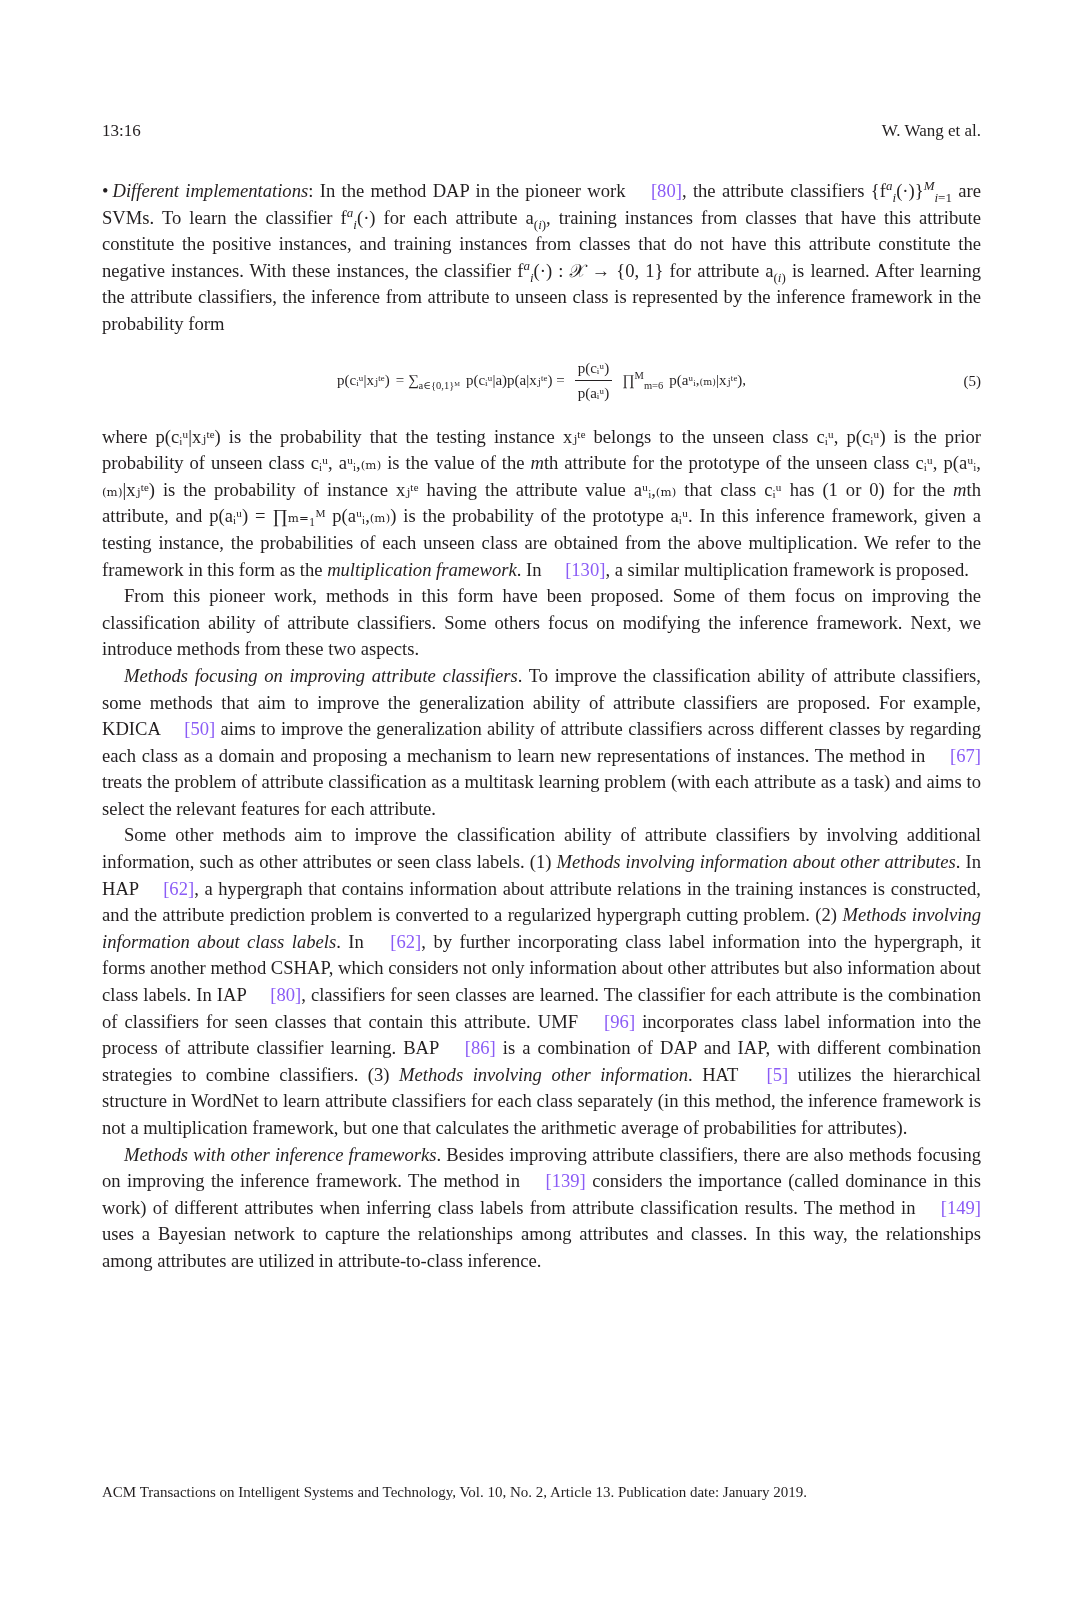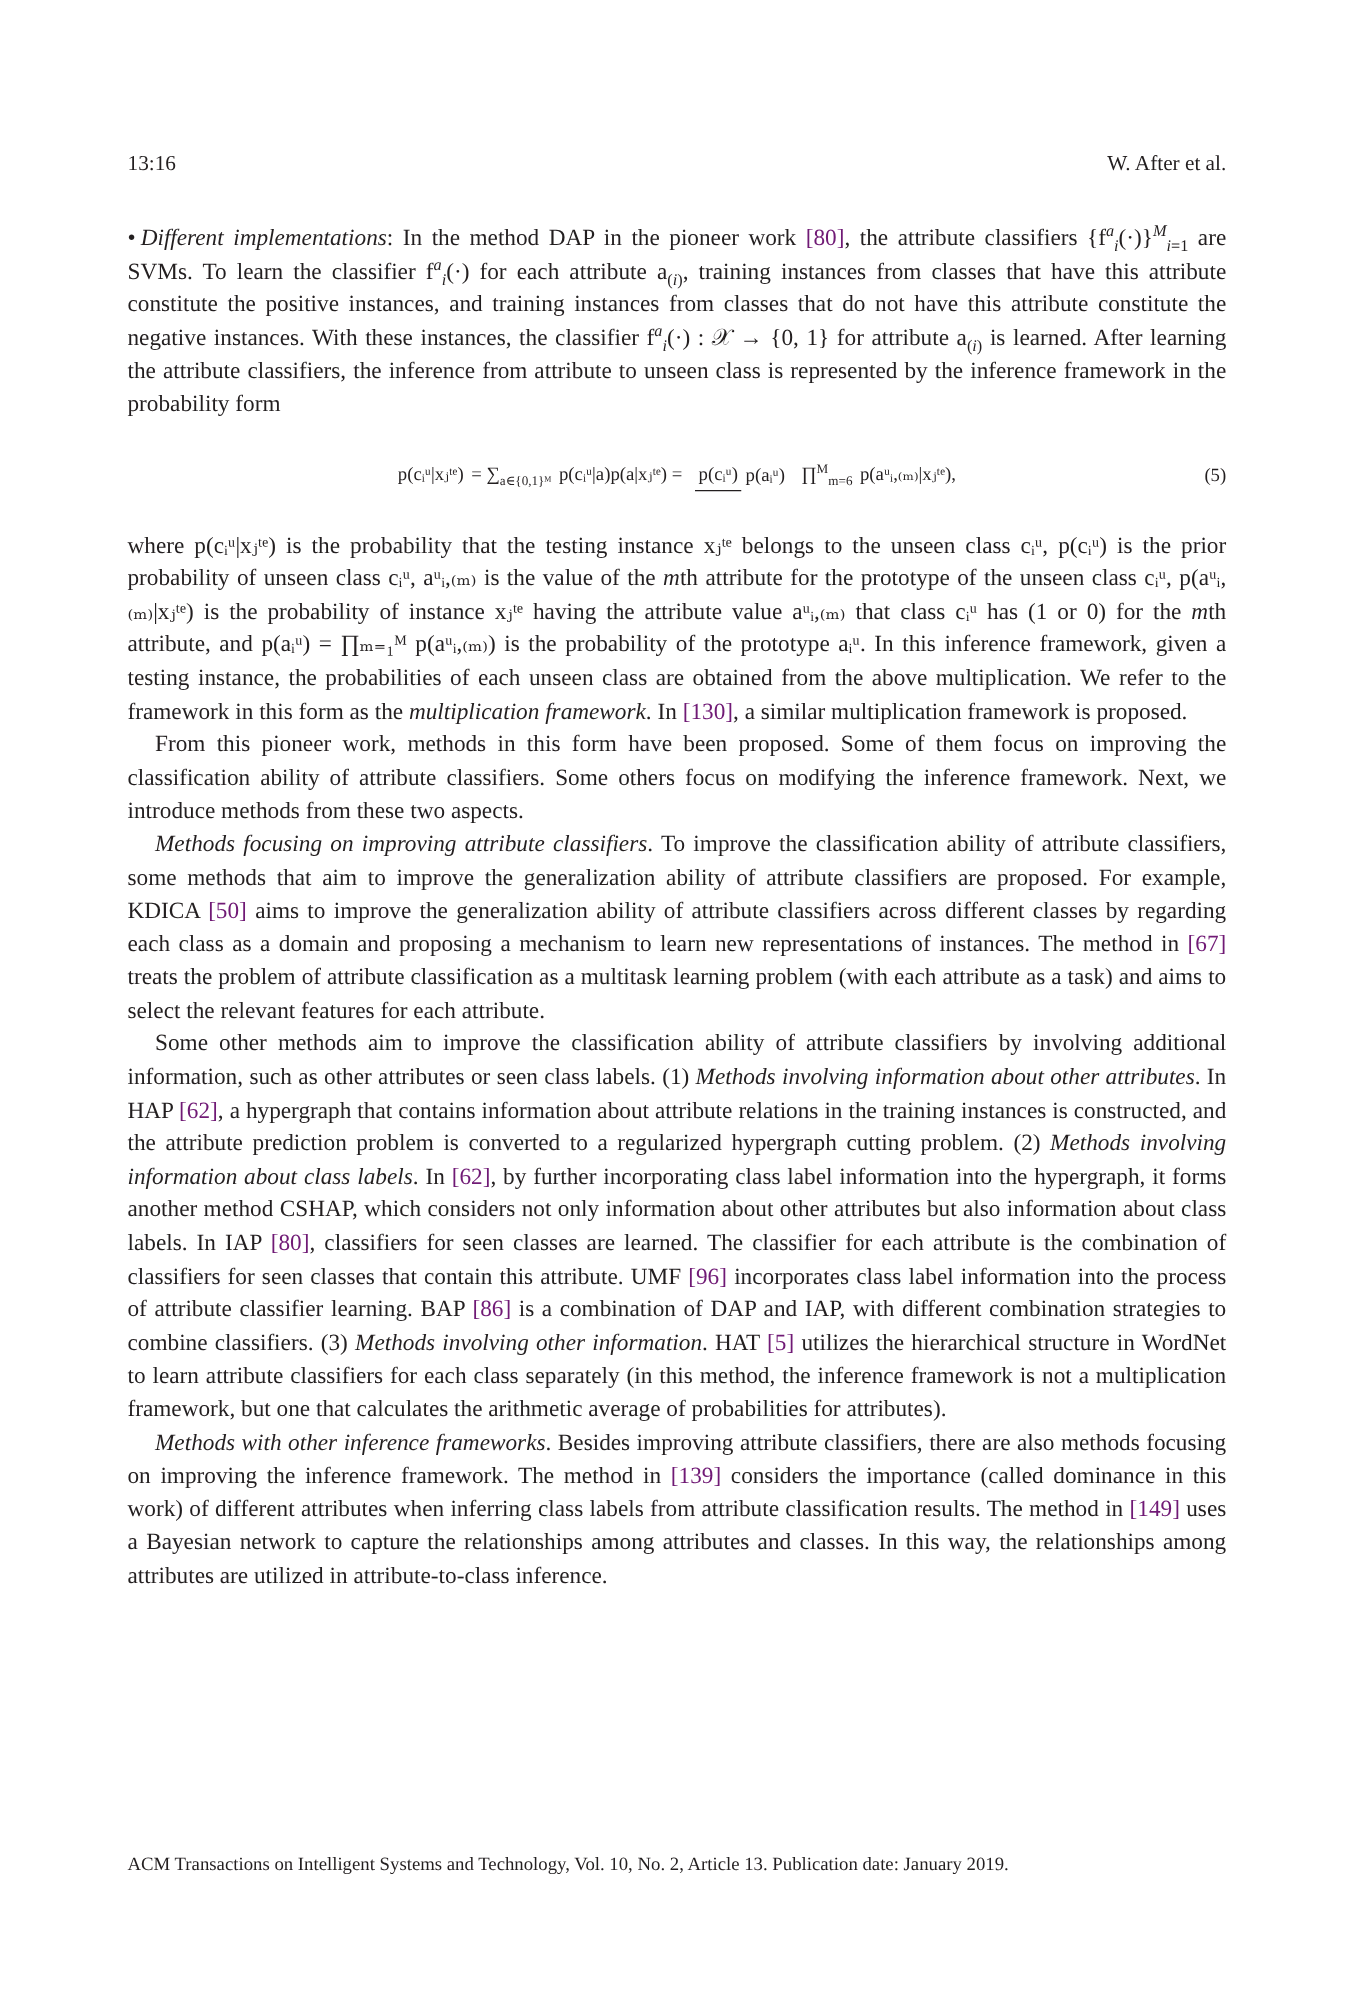--- a/index.html
+++ b/index.html
@@ -13,47 +13,47 @@
     position: absolute; top: 121px; left: 0; width: 879px;
     font-size: 17px; display: flex; justify-content: space-between; text-align: center;
   }
   .body-text {
     position: absolute; top: 178px; left: 0; width: 879px;
     font-size: 18.6px; line-height: 26.6px; text-align: justify;
     hyphens: manual;
   }
   .body-text p { margin: 0; }
   .body-text p.indent { text-indent: 22px; }
-  .cite { color: #701a75; }
+  .cite { color: #8b5cf6; margin-left: 19px; }
   i { }
   .equation {
     display: flex; align-items: center; justify-content: center;
     position: relative; height: 70px; margin: 8px 0 8px 0;
     font-size: 15px;
   }
   .equation .eq-body { display: flex; align-items: center; gap: 6px; white-space: nowrap; }
   .equation .eq-number { position: absolute; right: 0; top: 50%; transform: translateY(-50%); }
-  .frac { display: inline-flex; align-items: center; vertical-align: middle; margin: 0 4px; }
+  .frac { display: inline-flex; flex-direction: column; align-items: center; vertical-align: middle; margin: 0 4px; }
   .frac .num { border-bottom: 1px solid #231f20; padding: 0 3px 1px 3px; line-height: 22px; }
   .frac .den { padding: 1px 3px 0 3px; line-height: 22px; }
   sub, sup { font-size: 70%; line-height: 0; }
   .footer {
     position: absolute; top: 1484px; left: 0; width: 879px;
     font-size: 15px; color: #231f20;
   }
   .bullet { margin-right: 4px; }
 </style>
 </head>
 <body>
 
 <div class="page">
 
   <div class="running-head">
     <span>13:16</span>
-    <span>W. After et al.</span>
+    <span>W. Wang et al.</span>
   </div>
 
   <div class="body-text">
 
     <p>
       <span class="bullet">•</span><i>Different implementations</i><span>: In the method DAP in the pioneer work </span><span class="cite">[80]</span><span>, the attribute classifiers {f</span><sup><i>a</i></sup><sub><i>i</i></sub>(·)}<sup><i>M</i></sup><sub><i>i</i>=1</sub><span> are SVMs. To learn the classifier f</span><sup><i>a</i></sup><sub><i>i</i></sub>(·)<span> for each attribute a</span><sub>(<i>i</i>)</sub><span>, training instances from classes that have this attribute constitute the positive instances, and training instances from classes that do not have this attribute constitute the negative instances. With these instances, the classifier f</span><sup><i>a</i></sup><sub><i>i</i></sub>(·)<span> : 𝒳 → {0, 1} for attribute a</span><sub>(<i>i</i>)</sub><span> is learned. After learning the attribute classifiers, the inference from attribute to unseen class is represented by the inference framework in the probability form</span>
     </p>
 
     <div class="equation">
       <div class="eq-body">

